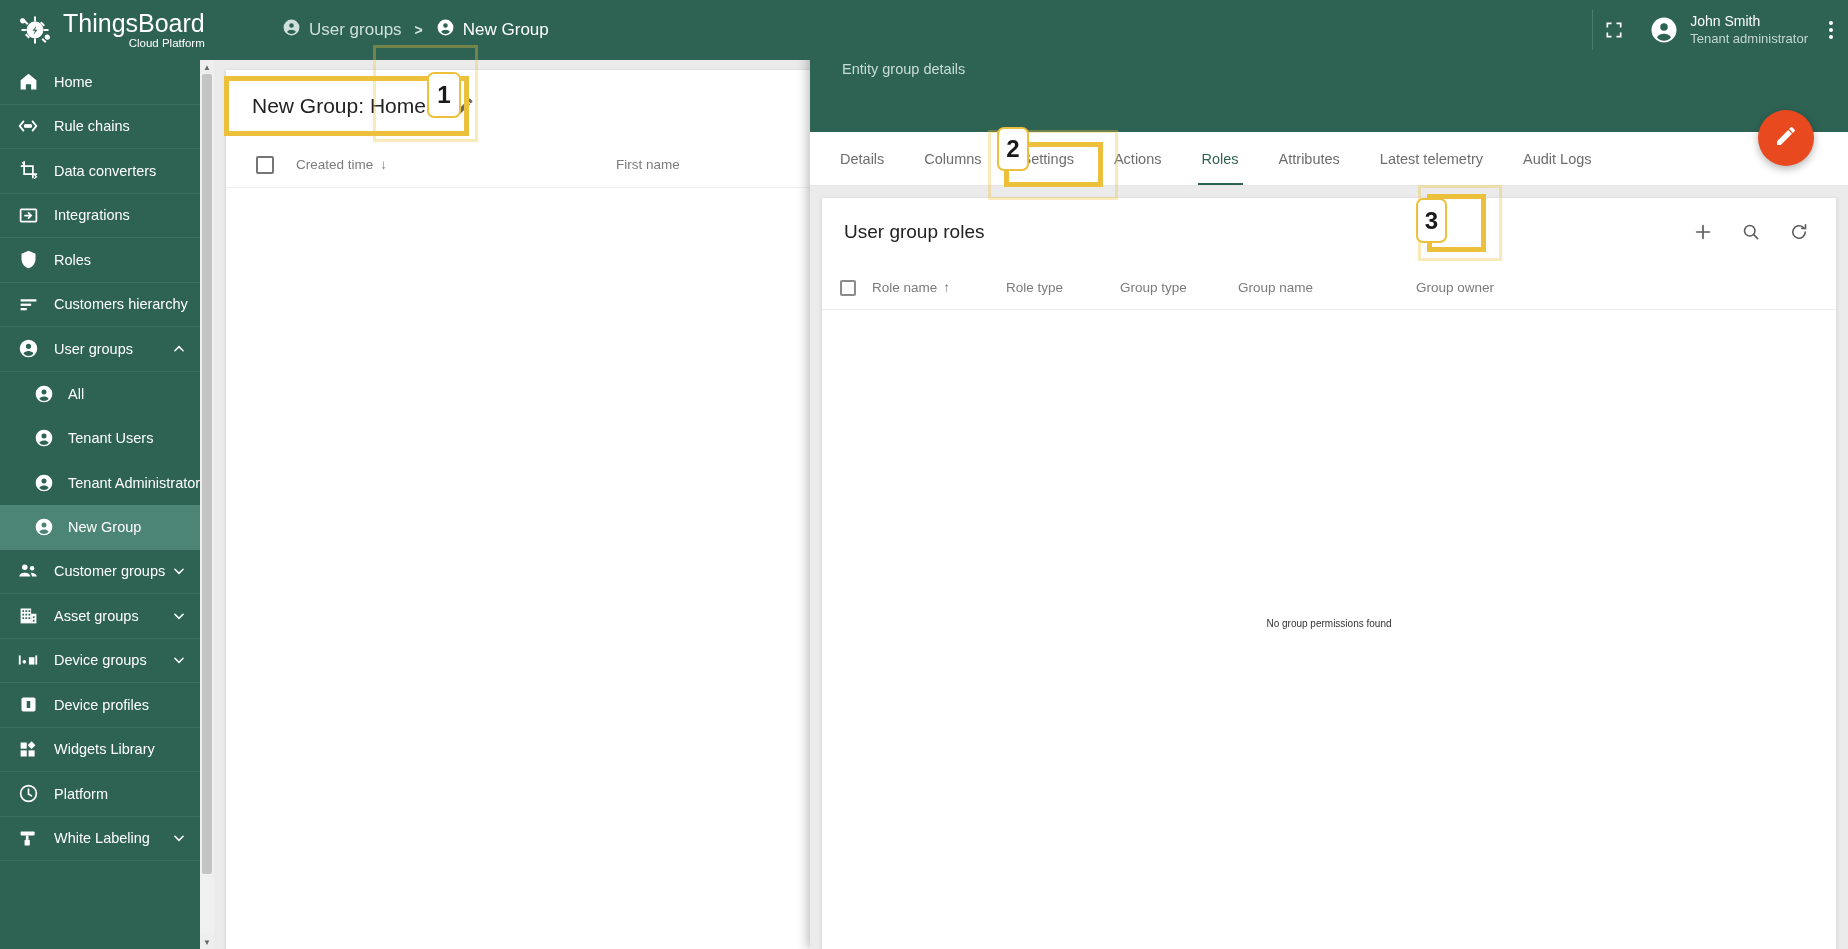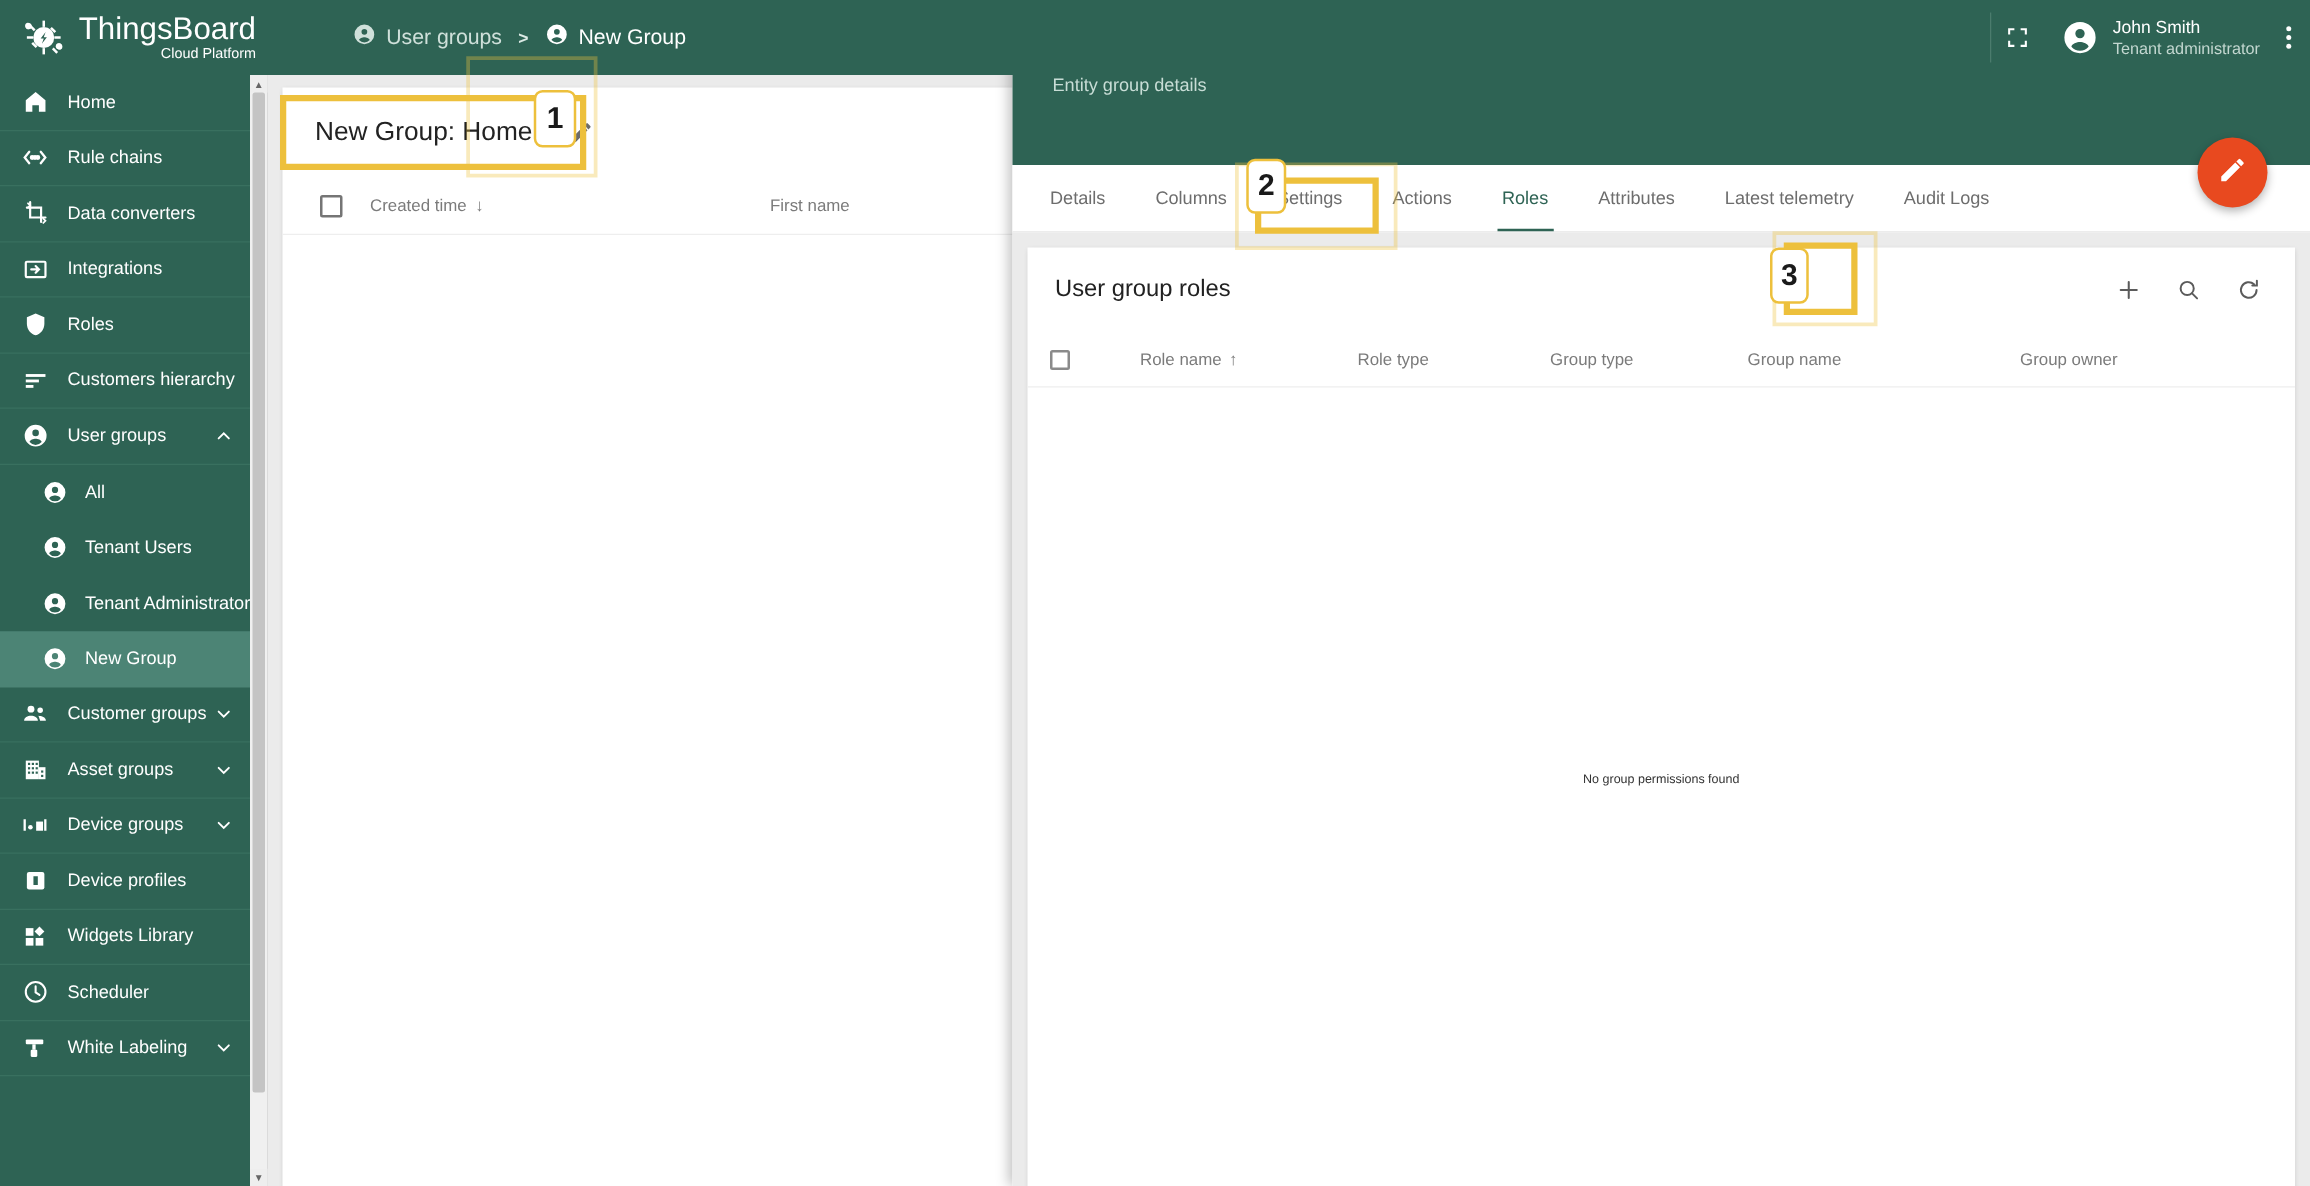--- a/index.html
+++ b/index.html
@@ -5,21 +5,21 @@
   * { box-sizing: border-box; margin: 0; padding: 0; }
   html, body {
     width: 1848px; height: 949px;
     font-family: "Liberation Sans", sans-serif;
     overflow: hidden;
     background: #fff;
   }
   #app {
     position: relative;
     width: 1848px; height: 949px;
-    background: #a3a3a3;
+    background: #000000;
   }
 
   
   #topbar {
     position: absolute; top: 0; left: 0;
     width: 1848px; height: 60px;
     background: #2e6354;
     display: flex; align-items: center;
     z-index: 30;
   }
@@ -231,21 +231,21 @@
   }
   .roles-head {
     display: flex; align-items: center; height: 44px;
     padding: 0 16px 0 18px; border-bottom: 1px solid #eeeeee;
     color: #7b7b7b; font-size: 13.5px;
   }
   .rh-cb {
     width: 16px; height: 16px; border: 2px solid #8a8a8a;
     border-radius: 2px; margin-right: 16px; flex: 0 0 16px;
   }
-  .rh { display: flex; align-items: flex-start; gap: 6px; margin-left: 40px; }
+  .rh { display: flex; align-items: flex-start; gap: 6px; }
   .rh.n1 { width: 134px; }
   .rh.n2 { width: 114px; }
   .rh.n3 { width: 118px; }
   .rh.n4 { width: 178px; }
   .rh.n5 { width: 160px; }
   .roles-empty {
     flex: 1 1 auto; display: flex; align-items: center;
     justify-content: center; color: #333; font-size: 10px;
   }
   .paginator {
@@ -562,21 +562,21 @@
     </div>
 
 
     <div class="nav-item">
       <span class="ni-icon">
         <svg width="21" height="21" viewBox="0 0 24 24" fill="none" stroke="#fff" stroke-width="1.9">
           <circle cx="12" cy="12" r="9"></circle>
             <path d="M12 7v5.5l3.5 2.2" stroke-linecap="round"></path>
         </svg>
       </span>
-      <span class="ni-label">Scheduler</span>
+      <span class="ni-label">Platform</span>
     </div>
 
     <div class="nav-item">
       <span class="ni-icon">
         <svg width="21" height="21" viewBox="0 0 24 24" fill="#fff">
           <rect x="3" y="4" width="16" height="4.5" rx="1"></rect>
             <rect x="9" y="8.5" width="3" height="5"></rect>
           <rect x="7.5" y="13.5" width="6" height="6.5" rx="1"></rect>
         </svg>
       </span>

